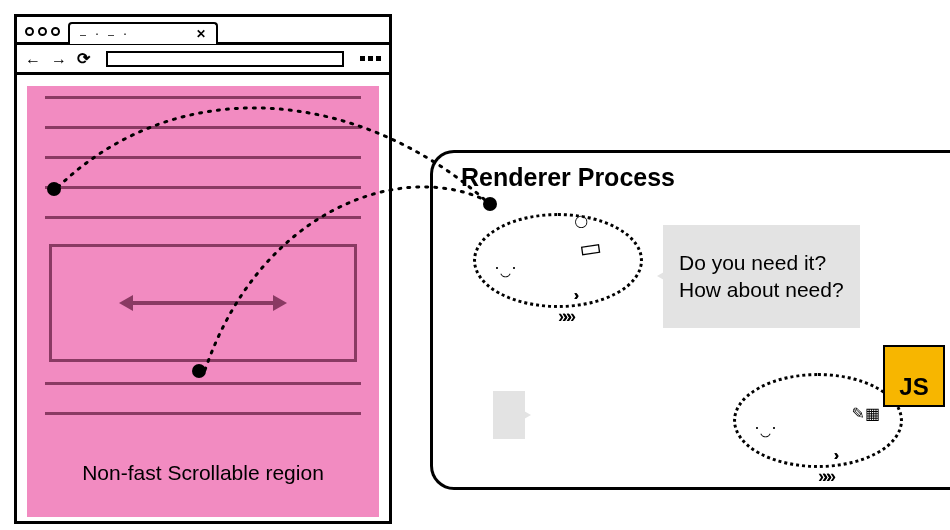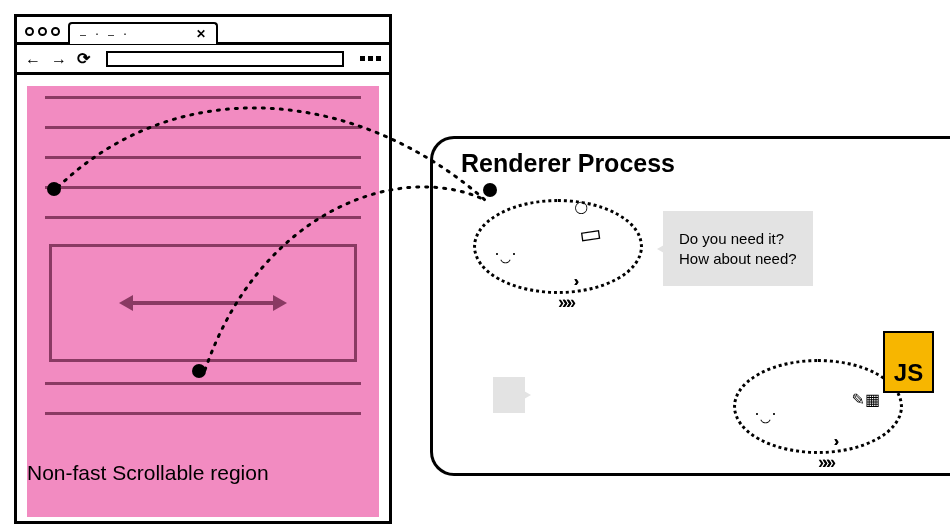--- a/index.html
+++ b/index.html
@@ -130,37 +130,38 @@
   width: 0; height: 0;
   border: 8px solid transparent;
 }
 .double-arrow::before { left: -12px; border-right: 14px solid #8a3a63; }
 .double-arrow::after  { right: -12px; border-left: 14px solid #8a3a63; }
 
 .nfsr-label {
   position: absolute;
   left: 0; right: 0;
   bottom: 32px;
+  text-align: center;
   font-size: 21px;
   color: #000;
 }
 
 
 .evdot {
   position: absolute;
   width: 14px; height: 14px;
   background: #000;
   border-radius: 50%;
 }
 
 
 .panel {
   position: absolute;
   left: 430px;
-  top: 136px;
+  top: 150px;
   width: 520px;
   height: 340px;
   border: 3px solid #000;
   border-right: none;
   border-top-left-radius: 24px;
   border-bottom-left-radius: 24px;
   background: #fff;
 }
 .panel-title {
   position: absolute;
@@ -204,37 +205,37 @@
 }
 .tool-desk {
   position: absolute;
   right: 8px; top: 8px;
   font-size: 24px;
 }
 
 
 .jsbox {
   position: absolute;
-  width: 51px; height: 62px;
+  width: 62px; height: 62px;
   background: #f7b600;
   border: 2px solid #000;
   display: flex;
   align-items: flex-end;
   justify-content: center;
   font-size: 24px;
   font-weight: 600;
   padding-bottom: 4px;
 }
 
 
 .speech {
   position: absolute;
   background: #e3e3e3;
-  padding: 18px 16px;
-  font-size: 15px;
+  padding: 24px 16px;
+  font-size: 21px;
   line-height: 1.3;
 }
 .speech.left-tail::before {
   content: "";
   position: absolute;
   left: -14px; top: 50%;
   margin-top: -8px;
   border: 8px solid transparent;
   border-right: 14px solid #e3e3e3;
 }

